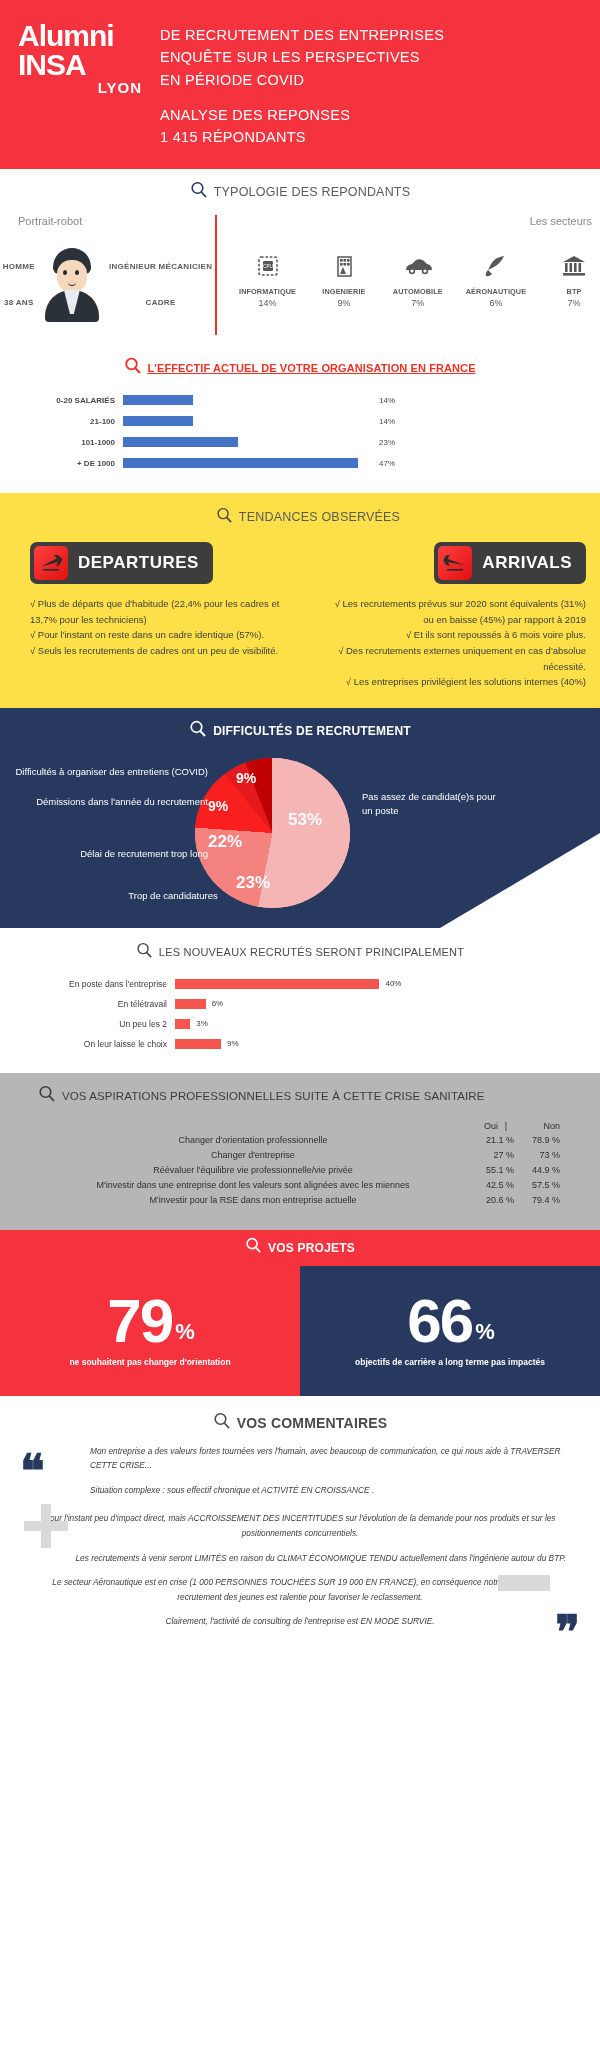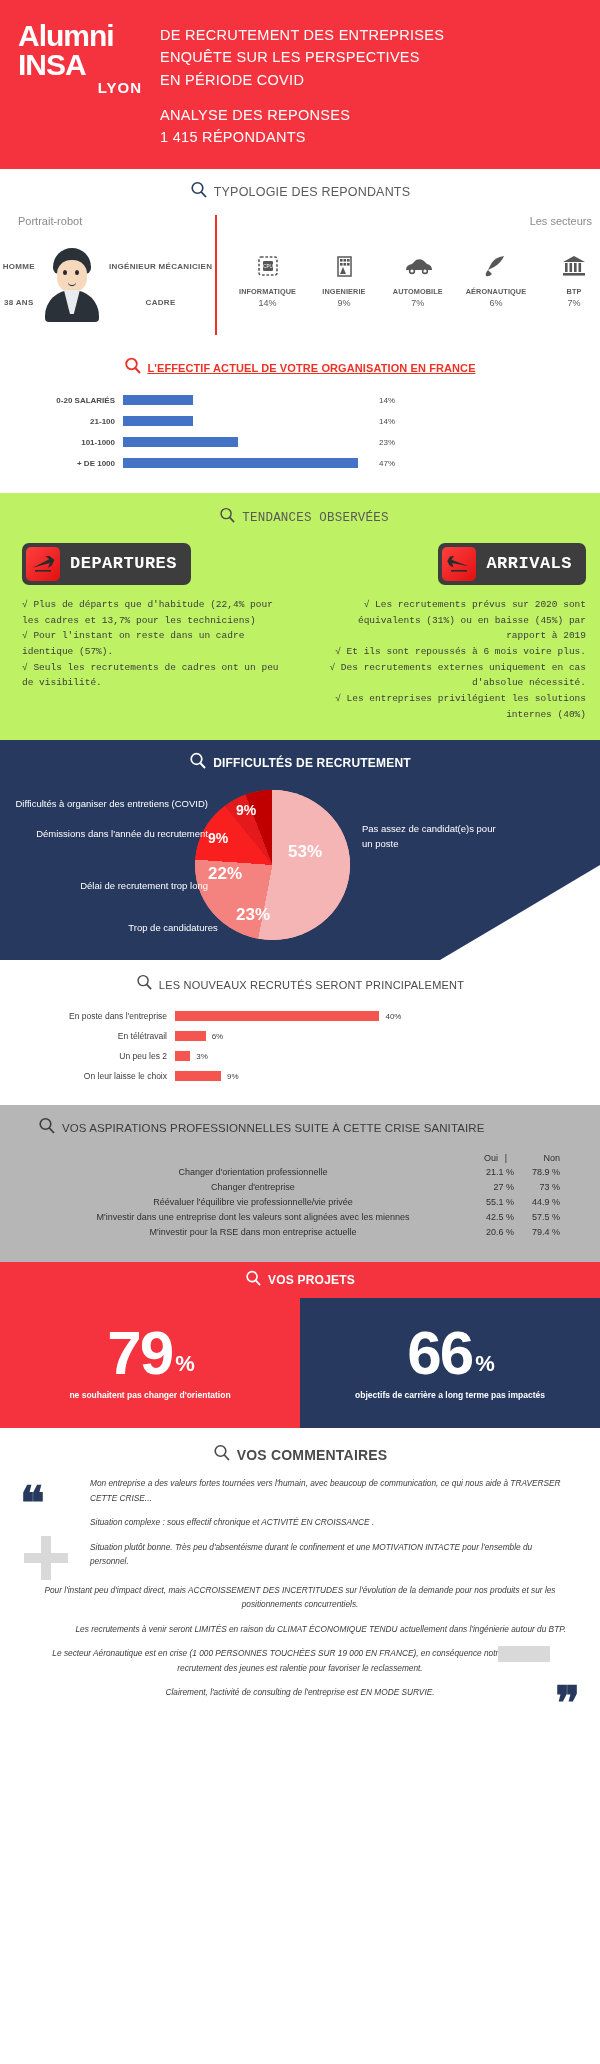--- a/index.html
+++ b/index.html
@@ -53,21 +53,21 @@
   .eff-title { display:flex; align-items:center; justify-content:center; gap:5px; }
   .eff-title .lbl { color:#ee3124; font-weight:bold; font-size:11px; text-decoration:underline; letter-spacing:.1px; }
   .bars { margin-top: 14px; padding-left: 45px; }
   .bar-row { display:flex; align-items:center; height: 15px; margin-bottom: 6px; }
   .bar-lbl { width: 78px; text-align:right; font-size: 8px; font-weight:bold; color:#4a4a4a; padding-right:8px; }
   .bar-track { width: 250px; }
   .bar-fill { height: 10px; background:#4472c4; }
   .bar-val { font-size: 8px; color:#4a4a4a; padding-left:6px; }
 
   
-  .tendances { background:#bef264; padding: 14px 0 18px 8px; font-family: Liberation Mono, monospace; }
+  .tendances { background:#fde047; padding: 14px 0 18px 16px; }
   .tend-cols { display:flex; margin-top:14px; }
   .tcol { width:50%; padding: 0 14px; }
   .tcol.right { text-align:right; }
   .badge { display:inline-flex; align-items:center; background:#3d3d3d; border-radius:7px; padding:4px 14px 4px 4px; }
   .badge-ico { width:34px; height:34px; border-radius:5px; background:linear-gradient(135deg,#ff4040,#e01010); display:flex;align-items:center;justify-content:center;color:#2b2b2b; }
   .badge-txt { color:#fff; font-weight:bold; font-size:17px; letter-spacing:.5px; margin-left:10px; }
   .tlist { margin-top:12px; font-size:9.5px; line-height:1.65; color:#3c3c3c; }
 
   
   .diff { background:#27395e; position:relative; padding: 12px 0 10px 0; min-height: 200px; }
@@ -510,21 +510,20 @@
             <line x1="11.3" y1="11" x2="16" y2="16" stroke="#4a4a4a" stroke-width="1.8"></line>
           </svg>
       </span>
       <span class="lbl">VOS COMMENTAIRES</span>
     </div>
     <div class="quote-mark q-open">❝</div>
     <div class="plus"></div>
     <div class="cmt-list" id="cmt-indented">
         <div class="cmt">Mon entreprise a des valeurs fortes tournées vers l'humain, avec beaucoup de communication, ce qui nous aide à TRAVERSER CETTE CRISE...</div>
         <div class="cmt">Situation complexe : sous effectif chronique et ACTIVITÉ EN CROISSANCE .</div>
-        <div class="cmt">Situation plutôt bonne. Très peu d'absentéisme durant le confinement et une MOTIVATION INTACTE pour l'ensemble du personnel.</div>
       </div>
     <div class="cmt-list2" id="cmt-wide">
         <div class="cmt center">Pour l'instant peu d'impact direct, mais ACCROISSEMENT DES INCERTITUDES sur l'évolution de la demande pour nos produits et sur les positionnements concurrentiels.</div>
         <div class="cmt right">Les recrutements à venir seront LIMITÉS en raison du CLIMAT ÉCONOMIQUE TENDU actuellement dans l'ingénierie autour du BTP.</div>
         <div class="cmt center">Le secteur Aéronautique est en crise (1 000 PERSONNES TOUCHÉES SUR 19 000 EN FRANCE), en conséquence notre politique de recrutement des jeunes est ralentie pour favoriser le reclassement.</div>
         <div class="cmt center">Clairement, l'activité de consulting de l'entreprise est EN MODE SURVIE.</div>
       </div>
     <div class="gray-box"></div>
     <div class="quote-mark q-close">❞</div>
   </div>

